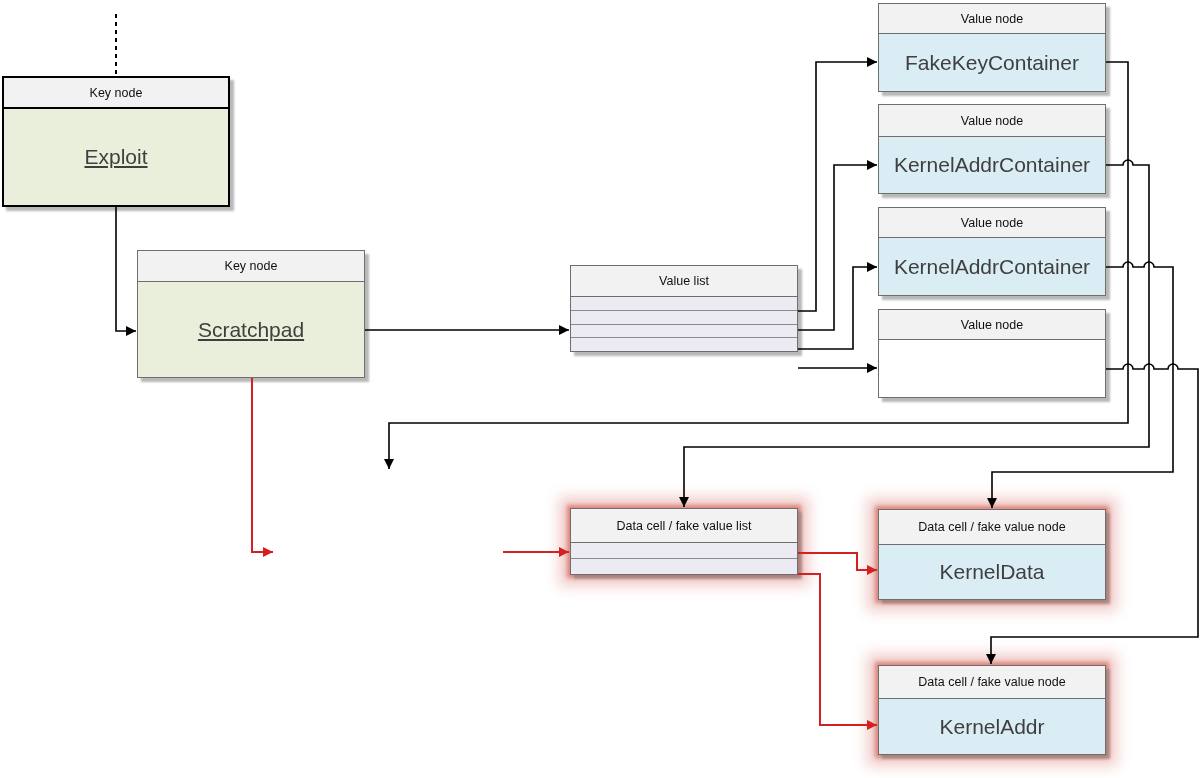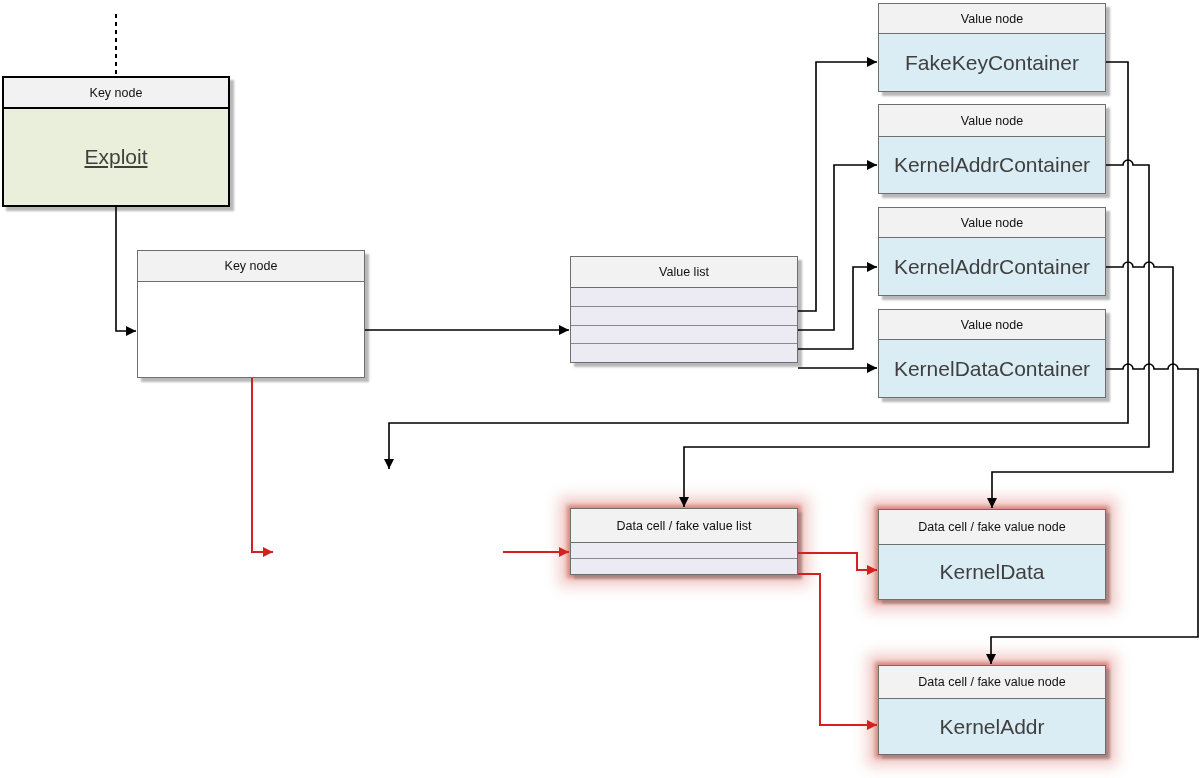--- a/index.html
+++ b/index.html
@@ -43,23 +43,24 @@
 
 <div id="canvas">
 
   <div class="node green thick" style="left:2px;top:76px;width:228px;height:131px">
     <div class="hdr" style="height:29px">Key node</div>
     <div class="bod">Exploit</div>
   </div>
 
   <div class="node green" style="left:137px;top:250px;width:228px;height:128px">
     <div class="hdr" style="height:30px">Key node</div>
+    <div class="bod">Scratchpad</div>
   </div>
 
-  <div class="node" style="left:570px;top:256px;width:228px;height:107px">
+  <div class="node" style="left:570px;top:265px;width:228px;height:87px">
     <div class="hdr" style="height:30px">Value list</div>
     <div class="rows">
       <div class="row"></div>
       <div class="row"></div>
       <div class="row"></div>
       <div class="row"></div>
     </div>
   </div>
 
   <div class="node blue" style="left:878px;top:3px;width:228px;height:89px">
@@ -72,21 +73,20 @@
     <div class="bod">KernelAddrContainer</div>
   </div>
 
   <div class="node blue" style="left:878px;top:207px;width:228px;height:89px">
     <div class="hdr" style="height:29px">Value node</div>
     <div class="bod">KernelAddrContainer</div>
   </div>
 
   <div class="node blue" style="left:878px;top:309px;width:228px;height:89px">
     <div class="hdr" style="height:29px">Value node</div>
-    <div class="bod">KernelDataContainer</div>
   </div>
 
 
   <div class="node glow" style="left:570px;top:508px;width:228px;height:67px">
     <div class="hdr" style="height:33px">Data cell / fake value list</div>
     <div class="rows">
       <div class="row"></div>
       <div class="row"></div>
     </div>
   </div>

